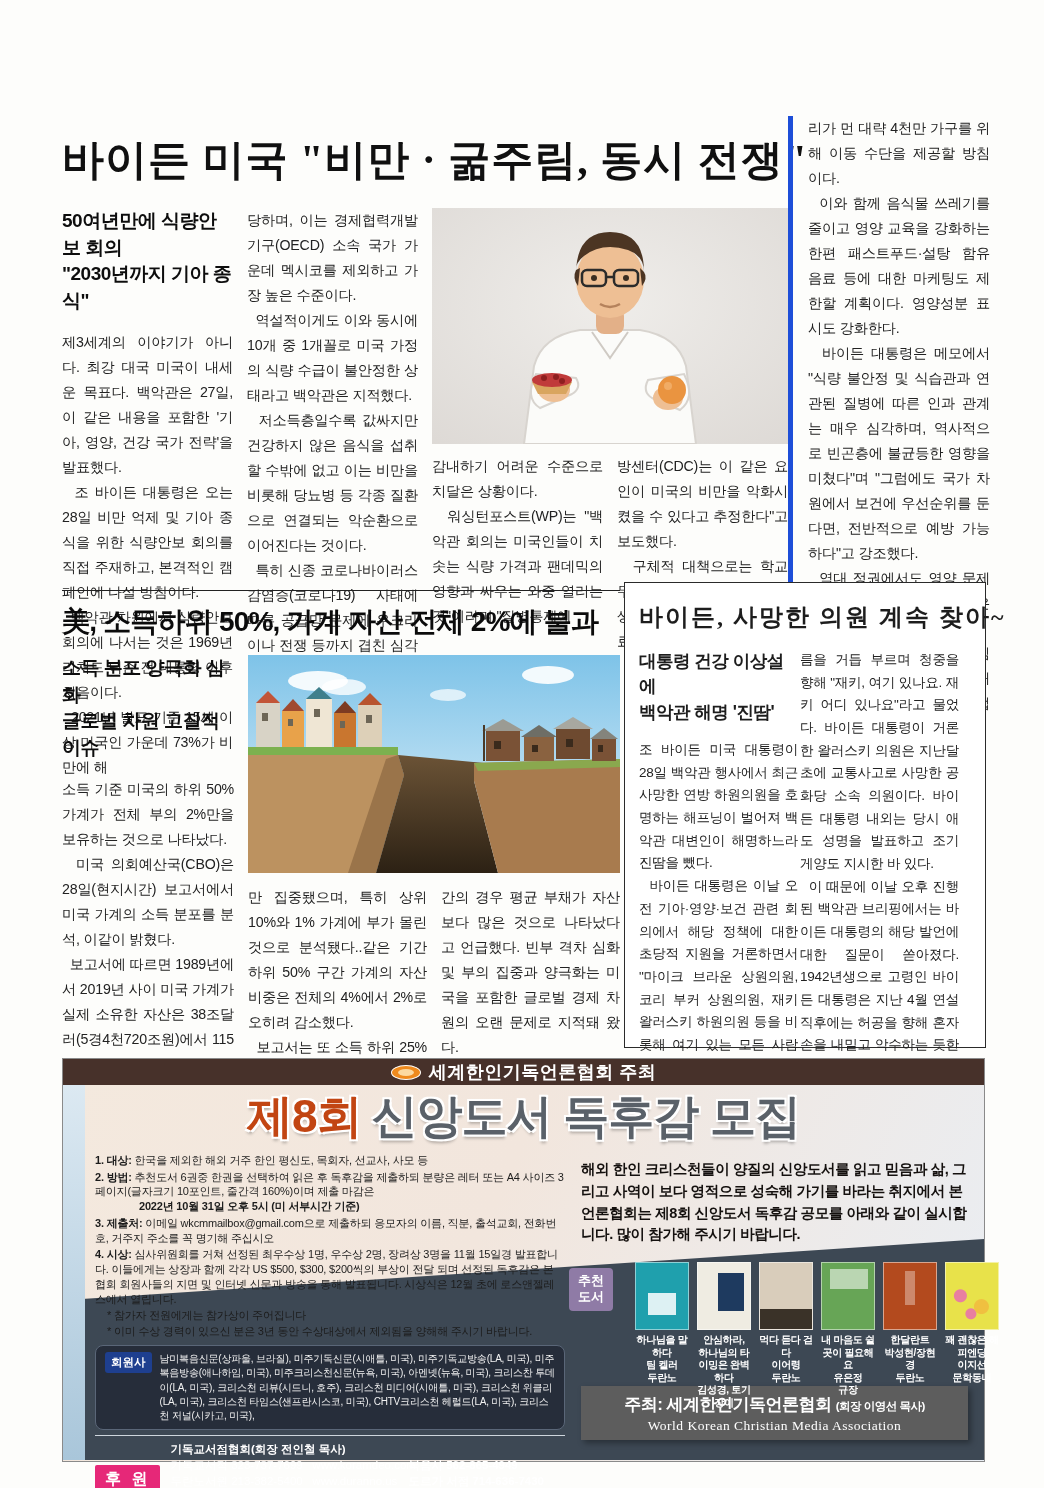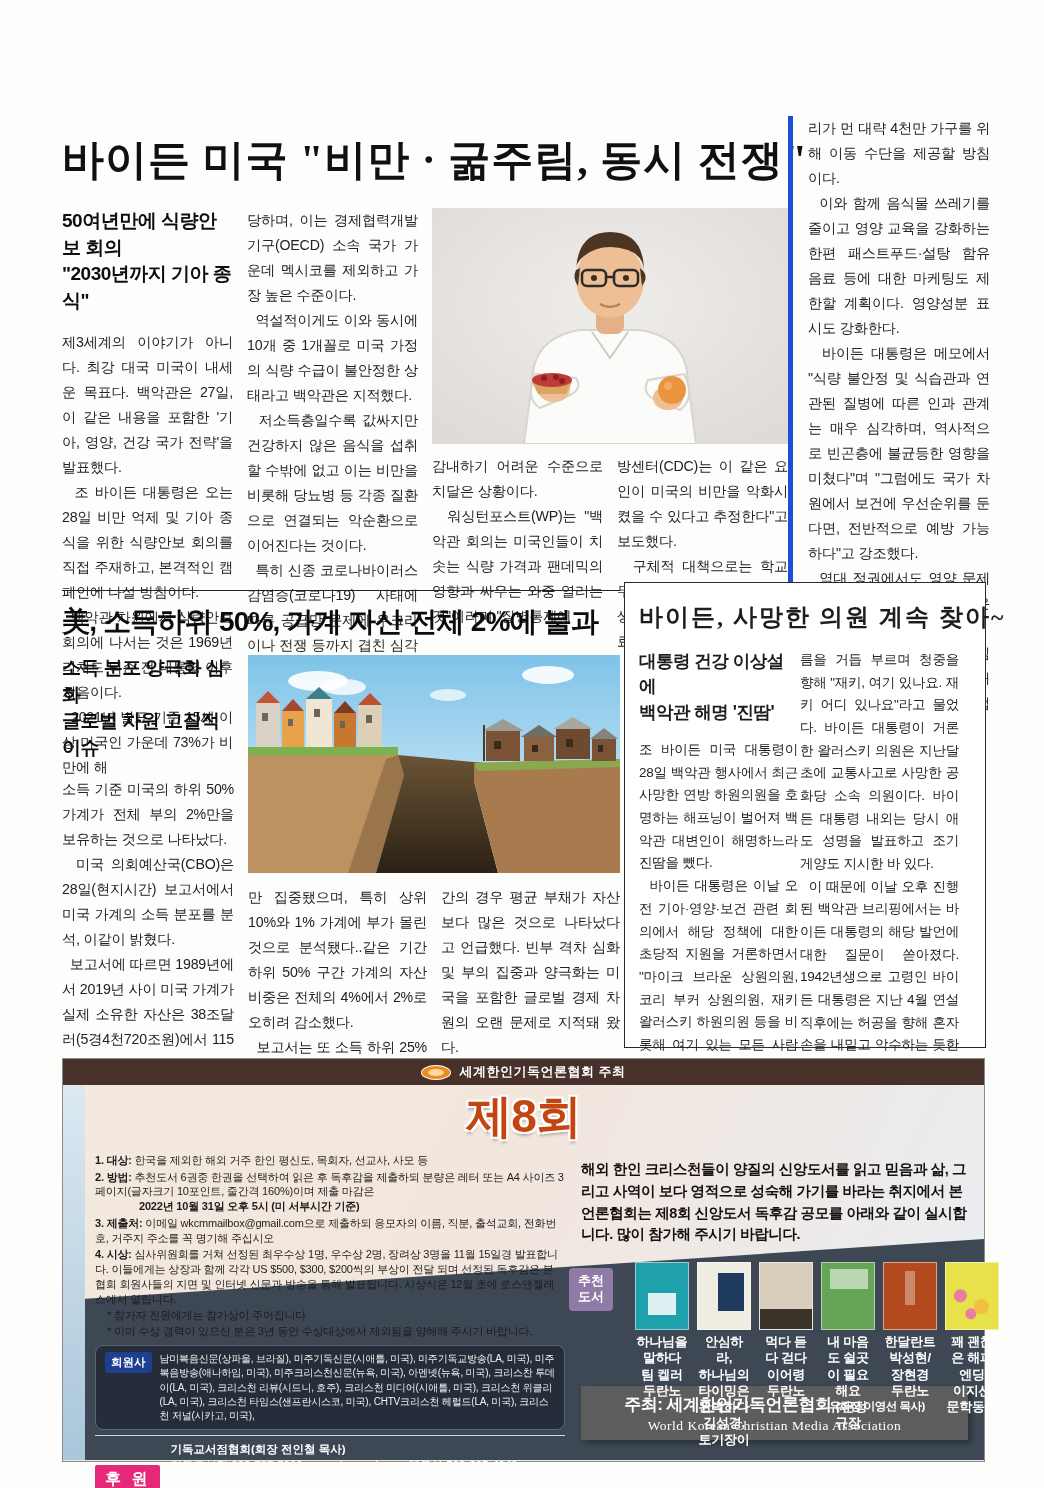--- a/index.html
+++ b/index.html
@@ -52,21 +52,21 @@
                  letter-spacing:2px; text-align:center; white-space:nowrap; padding:6px 0 16px 0; }
   .a3-cols { display:flex; gap:2px; }
   .a3-cols .ncol { width:159px; }
   .a3-cols .bodytext { font-size:13.5px; line-height:1.68; }
   .a3-sub { font-size:17.5px; font-weight:800; line-height:1.45; letter-spacing:-0.5px; margin-bottom:14px; }
 
   
   .ad { position:absolute; top:1058px; left:62px; width:923px; height:404px;
         border:1px solid #8a8a8a; background:linear-gradient(115deg,#f4e9de 0%,#f2e6dd 45%,#e9eef4 100%); }
   .ad-banner { height:26px; display:flex; align-items:center; justify-content:center; gap:8px; }
-  .ad-banner-text { color:#fff; font-size:13px; font-weight:700; letter-spacing:0.5px; }
+  .ad-banner-text { color:#fff; font-size:18px; font-weight:700; letter-spacing:0.5px; }
   .logo-oval { width:30px; height:15px; background:#ef8a1d; border-radius:50%;
                border:1.5px solid #fff; position:relative; }
   .logo-oval:after { content:""; position:absolute; inset:3px 6px; border-radius:50%; background:#fcd9a0; }
   .ad-title { height:64px; display:flex; align-items:center; justify-content:center; gap:10px;
               font-weight:800; font-size:46px; letter-spacing:-1px; }
   .ad-title .t1 { color:#c24512;
     text-shadow:-2px -2px 0 #fff,2px -2px 0 #fff,-2px 2px 0 #fff,2px 2px 0 #fff,0 4px 3px rgba(0,0,0,.25); }
   .ad-title .t2 { color:#5a6169;
     text-shadow:-2px -2px 0 #fff,2px -2px 0 #fff,-2px 2px 0 #fff,2px 2px 0 #fff,0 4px 3px rgba(0,0,0,.25); }
   .ad-body { position:relative; height:311px; }
@@ -93,21 +93,21 @@
   .cover-accent { position:absolute; }
   .ca1 { inset:auto 12px 14px 12px; height:22px; background:rgba(255,255,255,.85); }
   .ca2 { right:6px; top:10px; width:26px; height:38px; background:#1e3a5f; }
   .ca3 { left:0; right:0; bottom:0; height:20px; background:#3a3228; }
   .ca4 { left:8px; top:6px; width:38px; height:20px; background:rgba(255,255,255,.55); }
   .ca5 { left:50%; top:8px; width:10px; height:34px; margin-left:-5px; background:rgba(255,255,255,.35); }
   .ca6 { left:6px; top:22px; width:42px; height:36px;
          background:radial-gradient(circle at 20% 30%, #e87fa0 6px, transparent 7px),
                     radial-gradient(circle at 70% 60%, #f0c040 7px, transparent 8px),
                     radial-gradient(circle at 45% 80%, #e87fa0 5px, transparent 6px); }
-  .book-cap { margin-top:4px; color:#fff; font-weight:700; font-size:13px; line-height:1.25;
+  .book-cap { margin-top:4px; color:#fff; font-weight:700; font-size:10px; line-height:1.25;
               letter-spacing:-0.3px; }
   .members-box { margin:6px 0 0 0; width:470px; border-radius:8px; border:1px solid #5a6678;
                  background:#262d3a; padding:6px 9px; display:flex; gap:8px; position:relative; z-index:2; }
   .badge-members { align-self:flex-start; color:#fff; font-size:11.5px; font-weight:800;
                    padding:3px 6px; border-radius:3px; white-space:nowrap; }
   .members-text { color:#f2f2f2; font-size:10px; line-height:1.42; letter-spacing:-0.2px; }
   .sponsor-row { position:relative; z-index:2; margin-top:5px; width:470px; border-top:1px solid #cfd6dd;
                  padding-top:5px; display:flex; gap:10px; }
   .badge-pink { display:flex; flex-direction:column; gap:3px; }
   .badge-pink span { color:#fff; text-align:center; border-radius:2px; }
@@ -313,20 +313,21 @@
     </div>
   </aside>
 
   <section class="ad">
     <div class="ad-banner" style="background: rgb(71, 49, 42);">
       <span class="logo-oval"></span>
       <span class="ad-banner-text">세계한인기독언론협회 주최</span>
     </div>
     <div class="ad-title">
       <span class="t1">제8회</span>
+      <span class="t2">신앙도서 독후감 모집</span>
     </div>
     <div class="ad-body">
       <div class="ad-wedge" style="background: rgb(61, 72, 84);"></div>
       <div class="ad-leftbar"></div>
       <div class="ad-grid">
         <div class="ad-col-l">
           <div class="ad-list">
             <div class="ad-item"><b>1. 대상:</b> <span>한국을 제외한 해외 거주 한인 평신도, 목회자, 선교사, 사모 등</span></div>
             <div class="ad-item"><b>2. 방법:</b> <span>추천도서 6권중 한권을 선택하여 읽은 후 독후감을 제출하되 분량은 레터 또는 A4 사이즈 3페이지(글자크기 10포인트, 줄간격 160%)이며 제출 마감은</span>
               <div class="ad-deadline">2022년 10월 31일 오후 5시 (미 서부시간 기준)</div>

